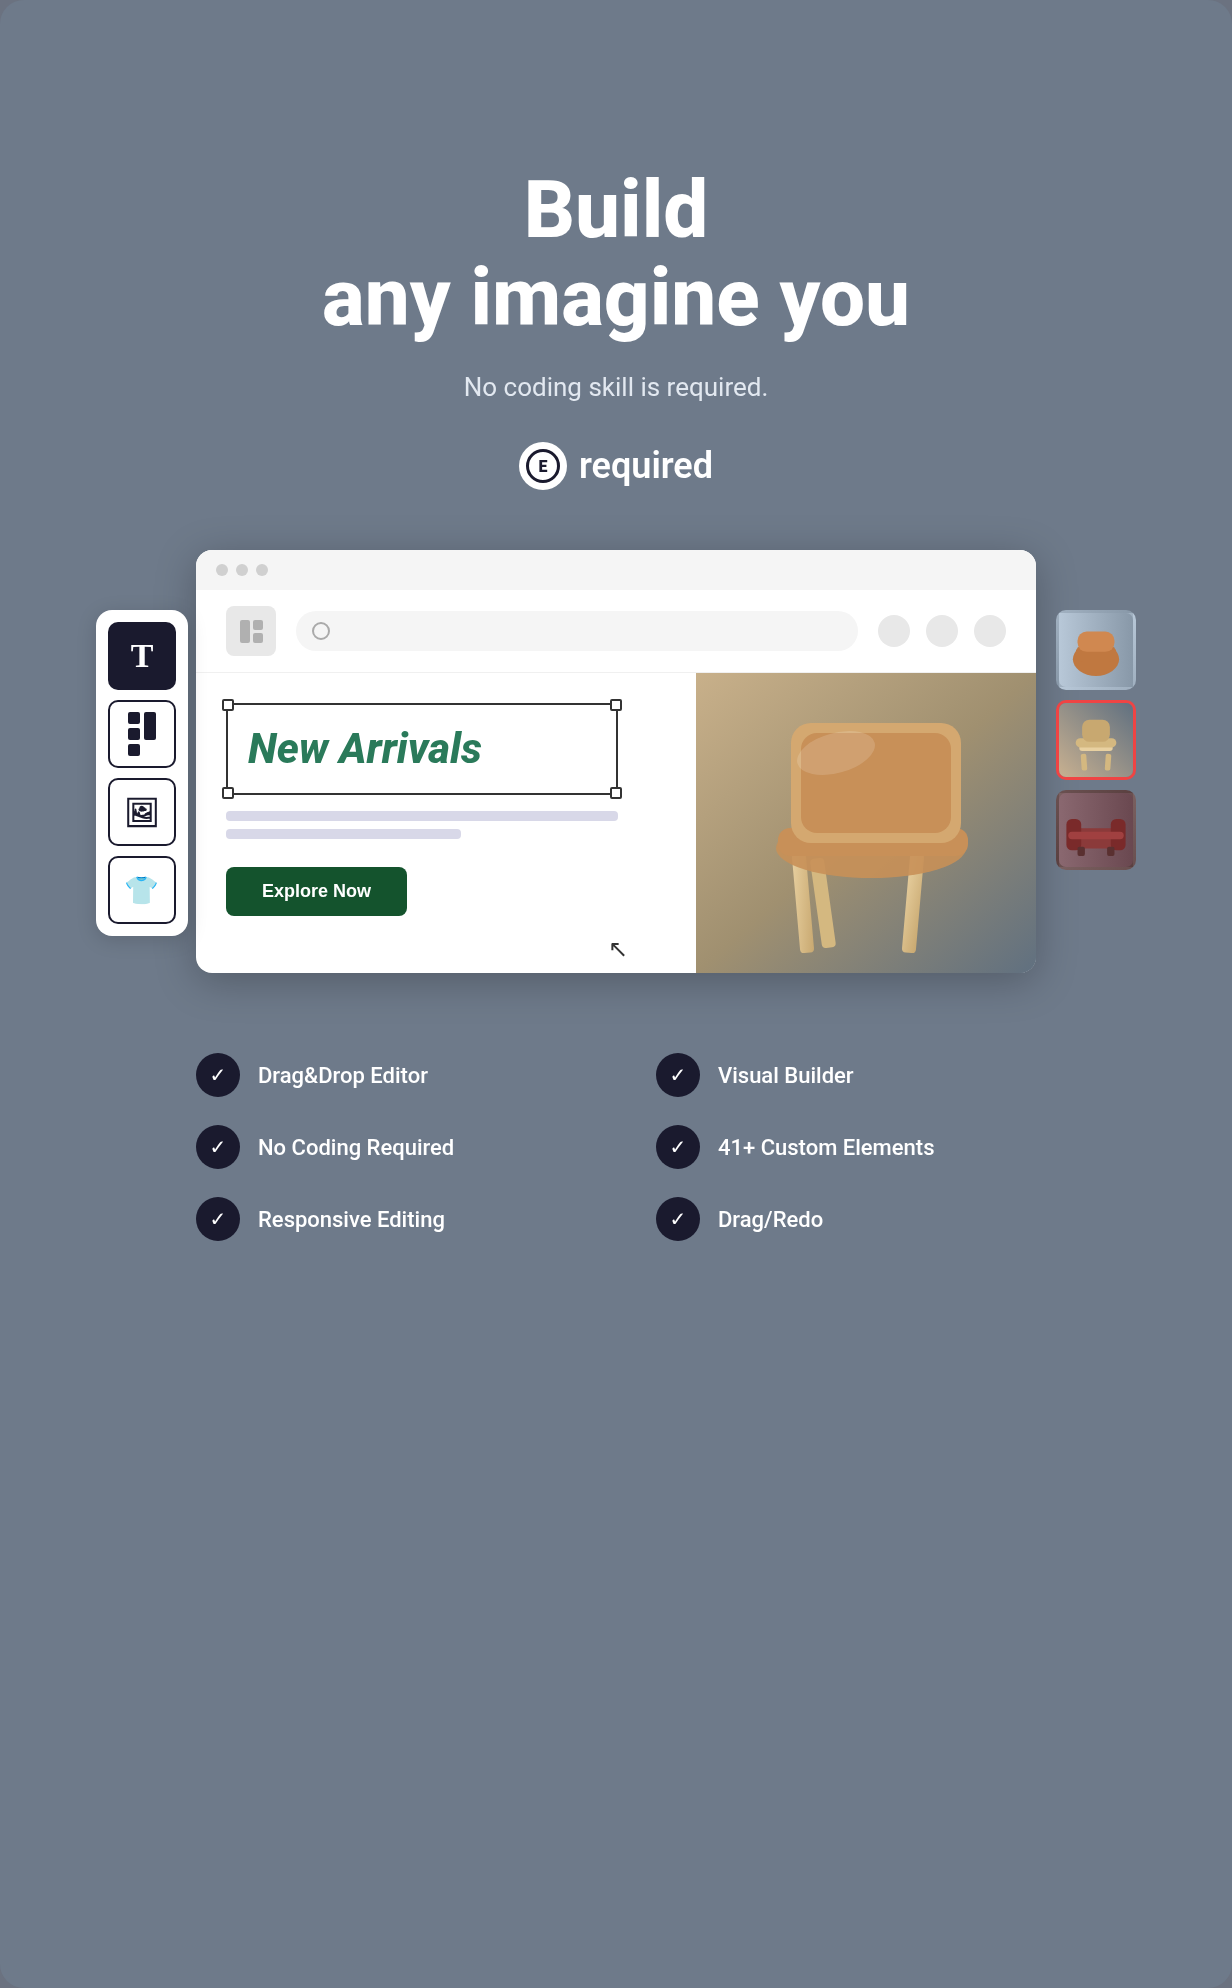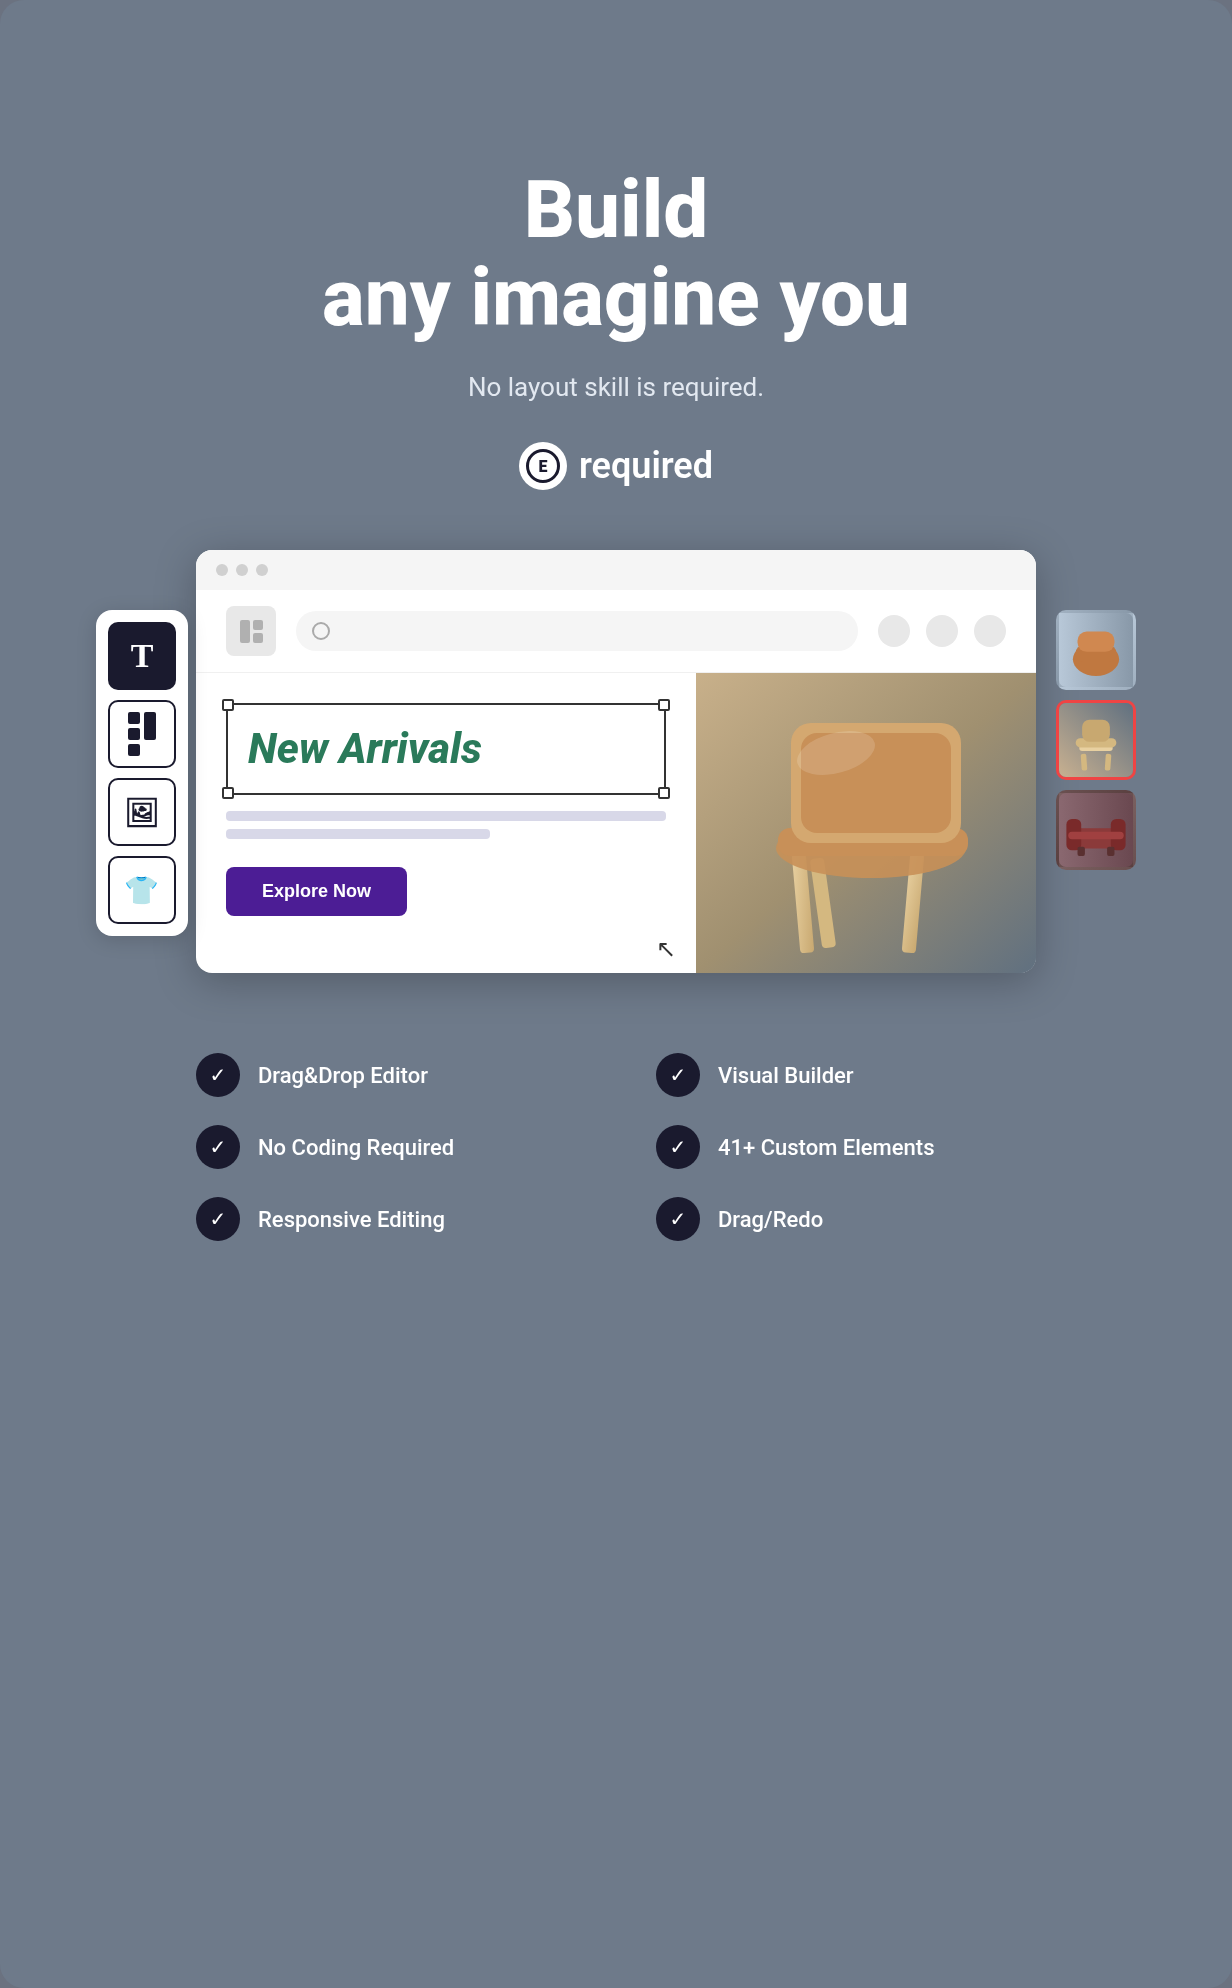--- a/index.html
+++ b/index.html
@@ -217,20 +217,21 @@
     .header-icon {
       width: 32px;
       height: 32px;
       background: #e8e8e8;
       border-radius: 50%;
     }
     
     .website-content {
       display: flex;
       min-height: 300px;
+      gap: 48px;
     }
     .content-left {
       flex: 1;
       padding: 30px;
       position: relative;
     }
     .selection-box {
       border: 2px solid #333;
       border-radius: 4px;
       padding: 20px;
@@ -261,21 +262,21 @@
     }
     .placeholder-line {
       height: 10px;
       background: #d8d8e8;
       border-radius: 4px;
       margin-bottom: 8px;
     }
     .placeholder-line.short { width: 60%; }
     .explore-btn {
       margin-top: 20px;
-      background: #4c1d95;
+      background: #14532d;
       color: white;
       border: none;
       padding: 14px 36px;
       border-radius: 8px;
       font-size: 18px;
       font-weight: 600;
       cursor: pointer;
     }
     .cursor-icon {
       position: absolute;
@@ -333,21 +334,21 @@
 </head>
 <body>
 
 <div class="page-wrapper">
 
   <h1 class="hero-title">
     <span>Build</span><br>
     <span>any imagine you</span><br>
   </h1>
 
-  <p class="hero-subtitle">No layout skill is required.</p>
+  <p class="hero-subtitle">No coding skill is required.</p>
 
   <div class="elementor-badge">
     <div class="elementor-icon">
       <div class="elementor-icon-inner">E</div>
     </div>
     <span class="elementor-name">required</span>
   </div>
 
   <div class="browser-mockup-area">
 

